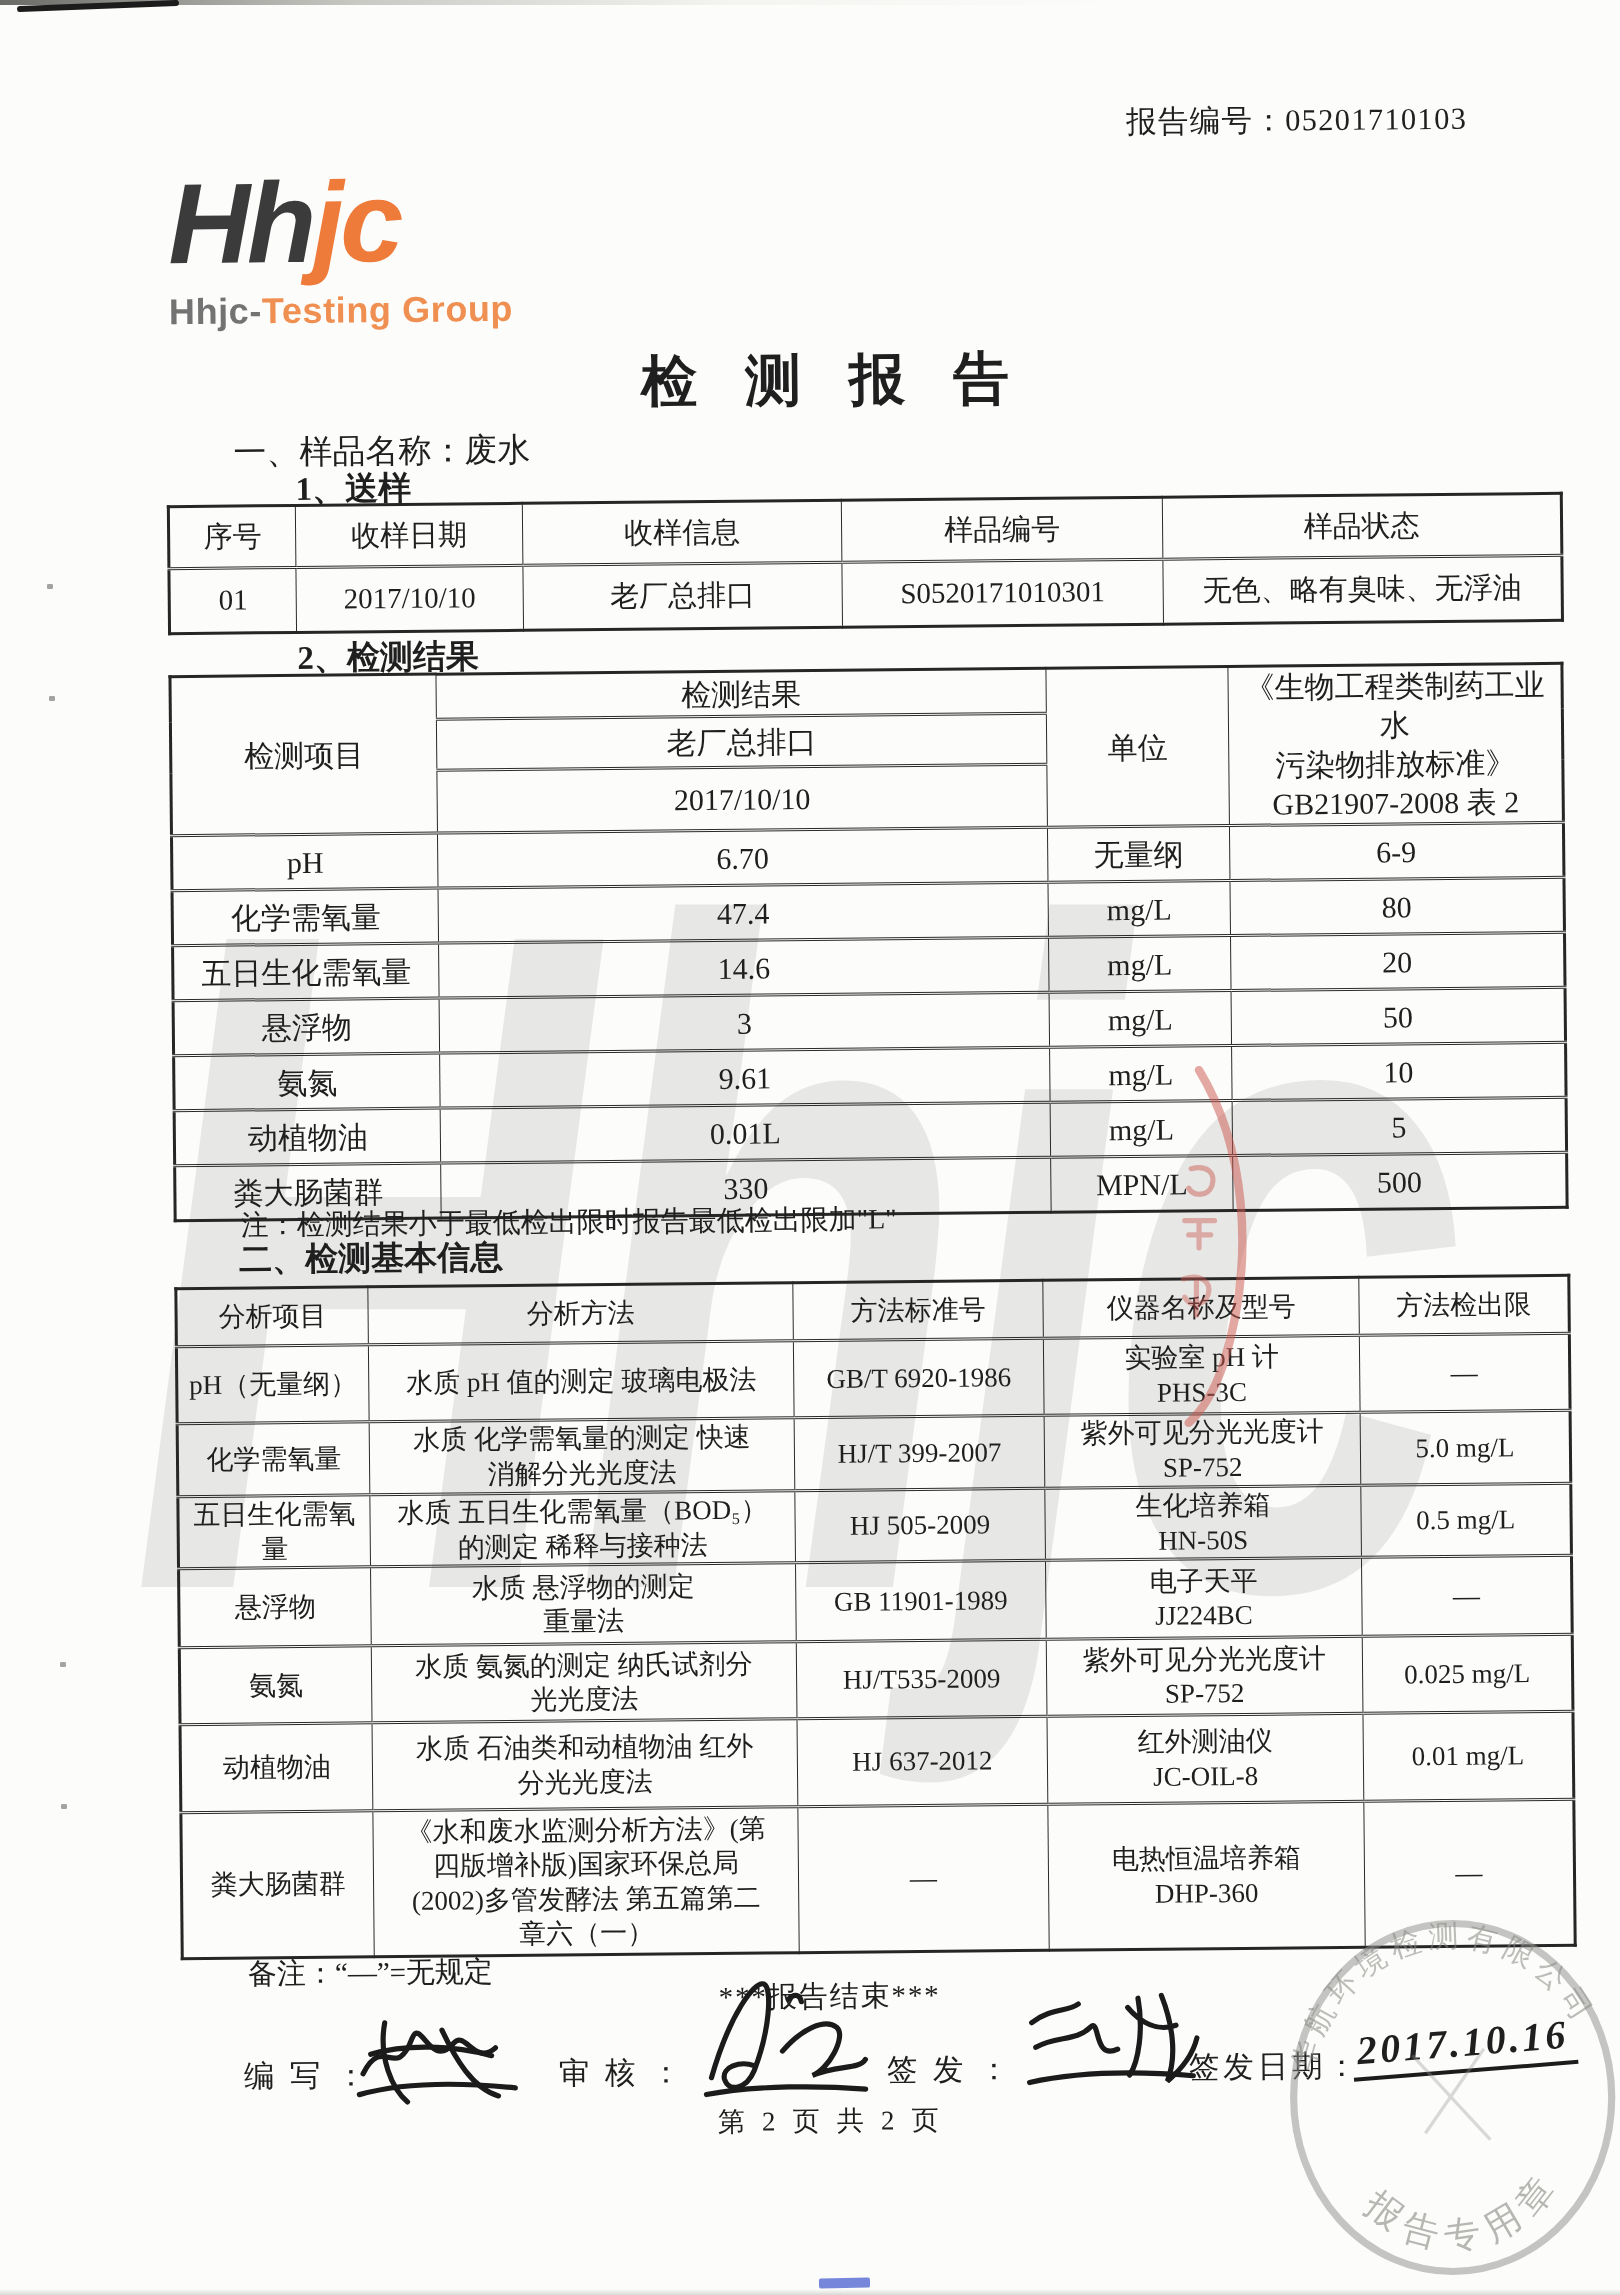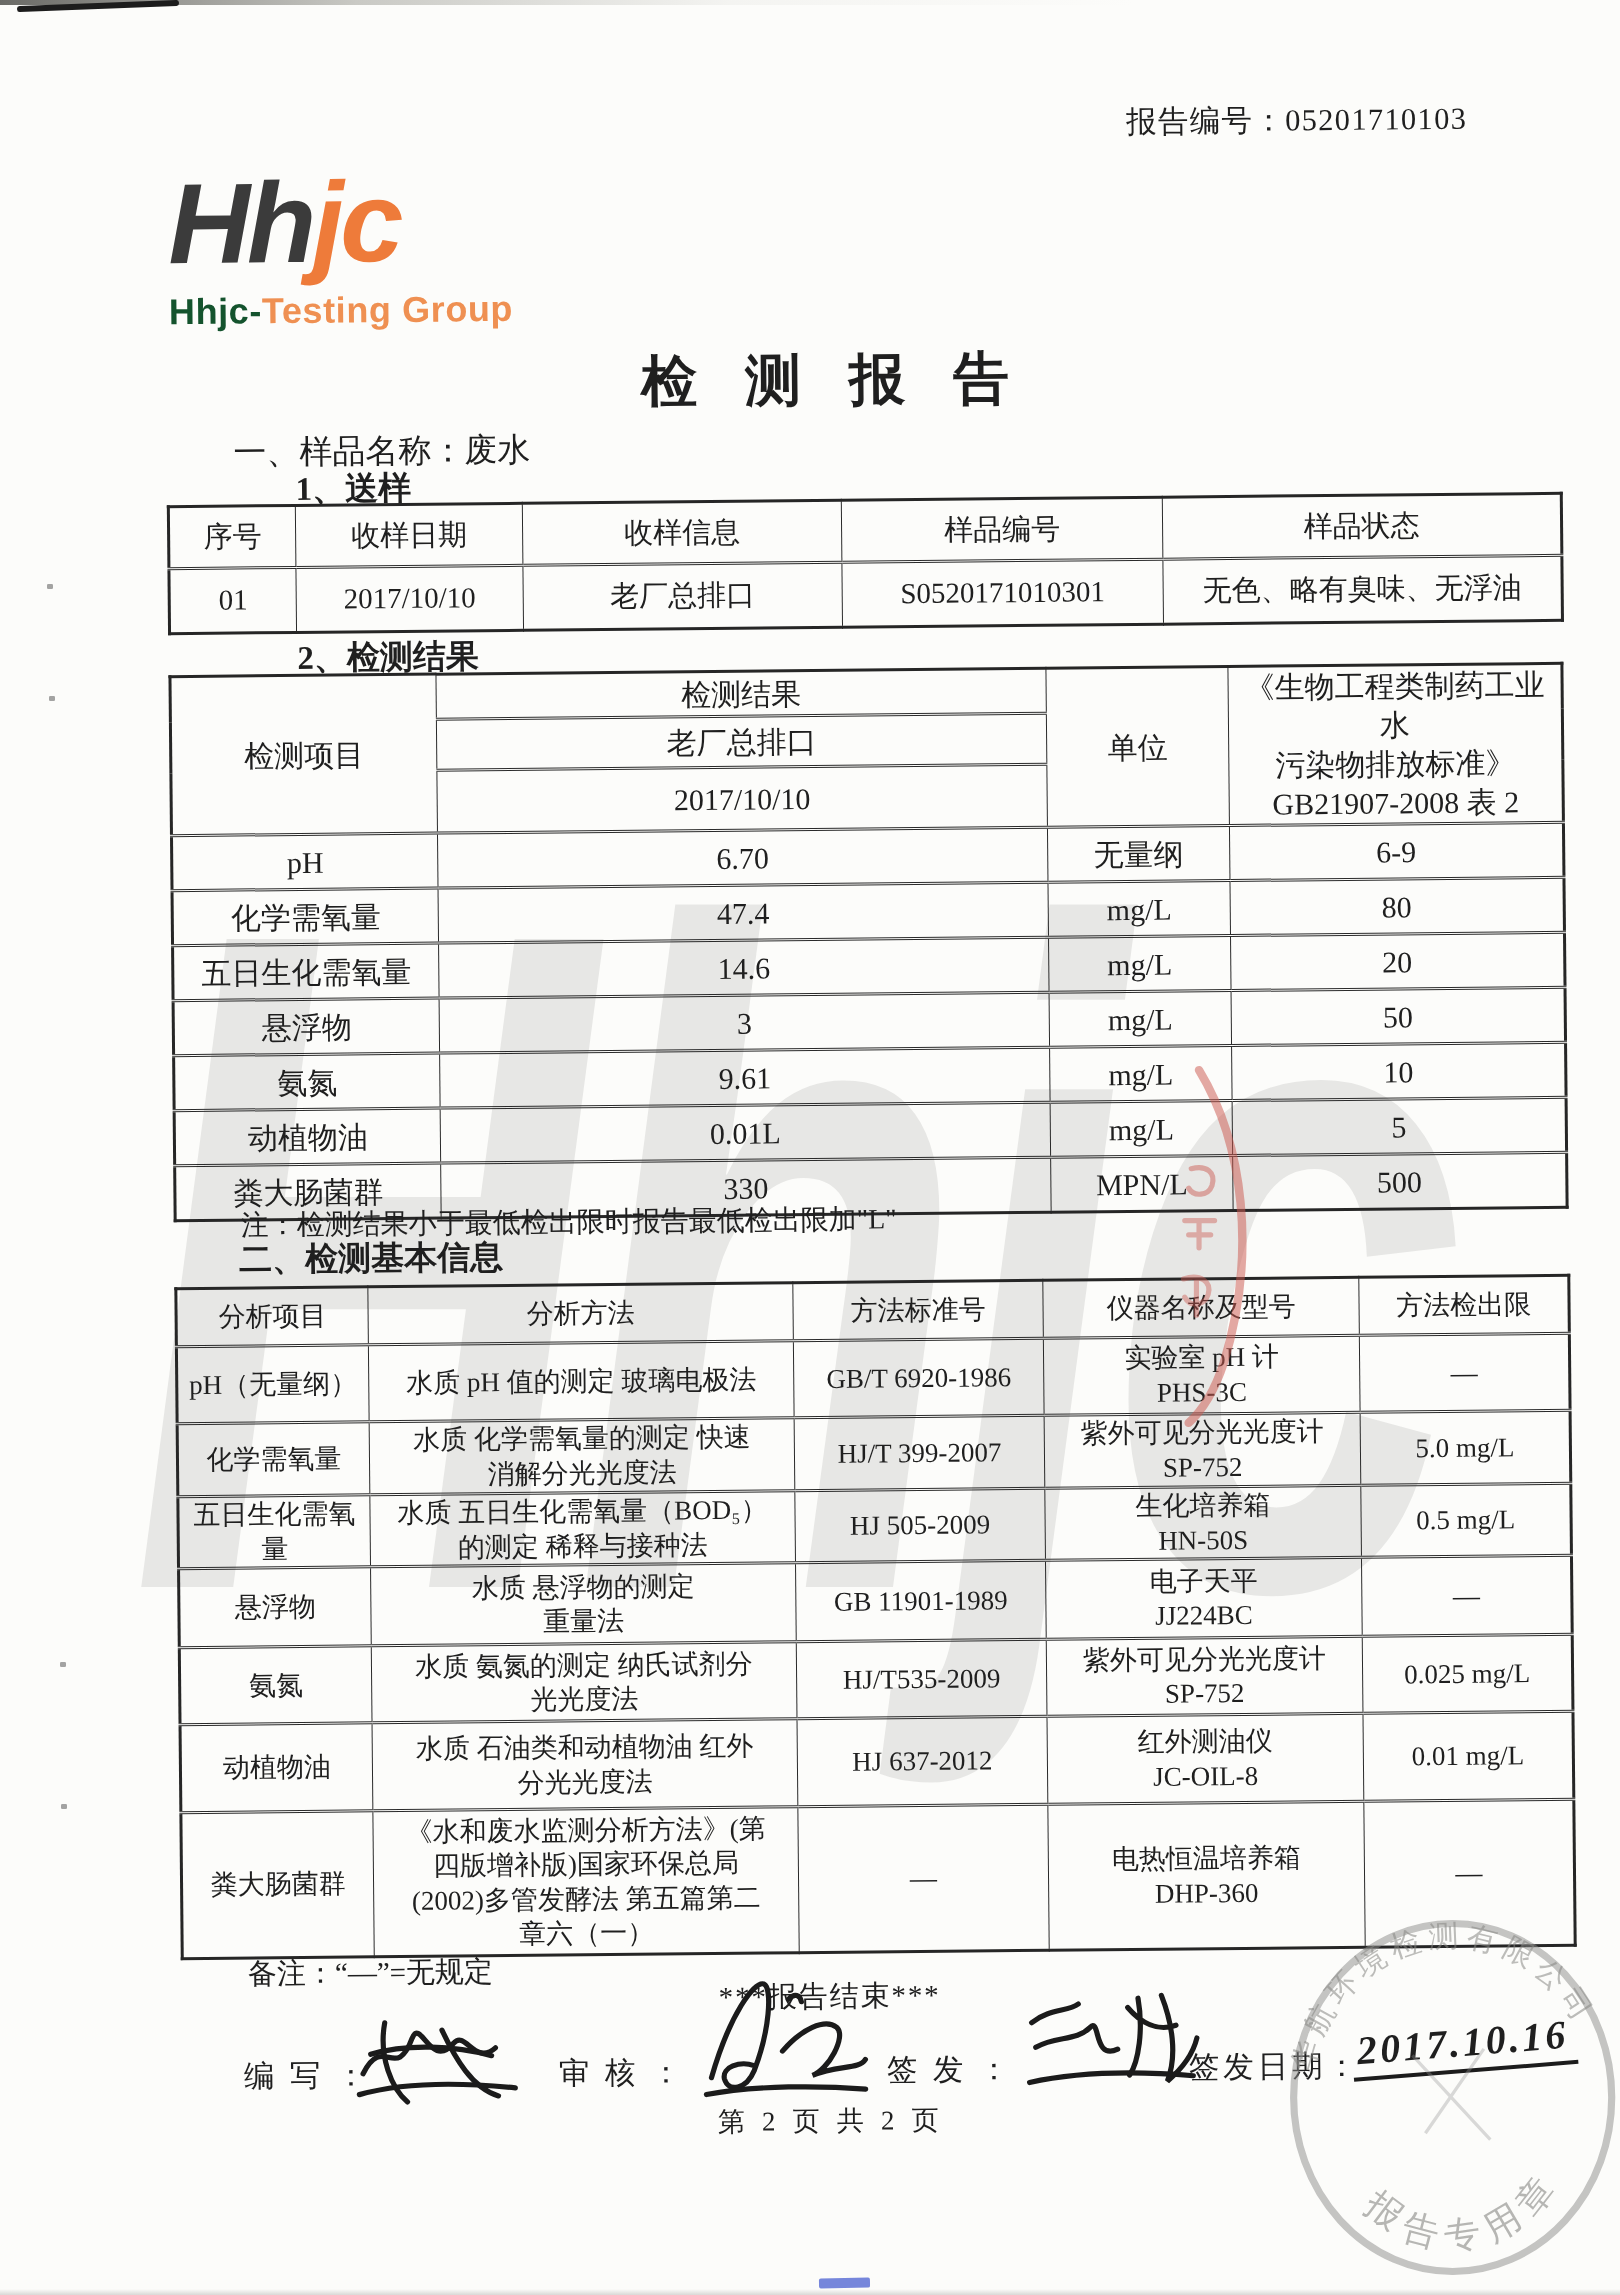--- a/index.html
+++ b/index.html
@@ -85,21 +85,21 @@
 
   <div class="doc layer">
 
     <div class="report-no"><span>报告编号：</span><span>05201710103</span></div>
 
     <div class="logo">
       <div class="logo-main">
         <span style="color:#3b3b3b">Hh</span><span style="color:#ee7b3a">jc</span>
       </div>
       <div class="logo-tag">
-        <span style="color:#14532d">Hhjc-</span><span style="color:#ef9052">Testing Group</span>
+        <span style="color:#737373">Hhjc-</span><span style="color:#ef9052">Testing Group</span>
       </div>
     </div>
 
     <div class="title">检  测  报  告</div>
 
     <div class="h-sample">一、样品名称：废水</div>
     <div class="h-sub1">1、送样</div>
 
     <table class="t" id="t1">
       <colgroup>

